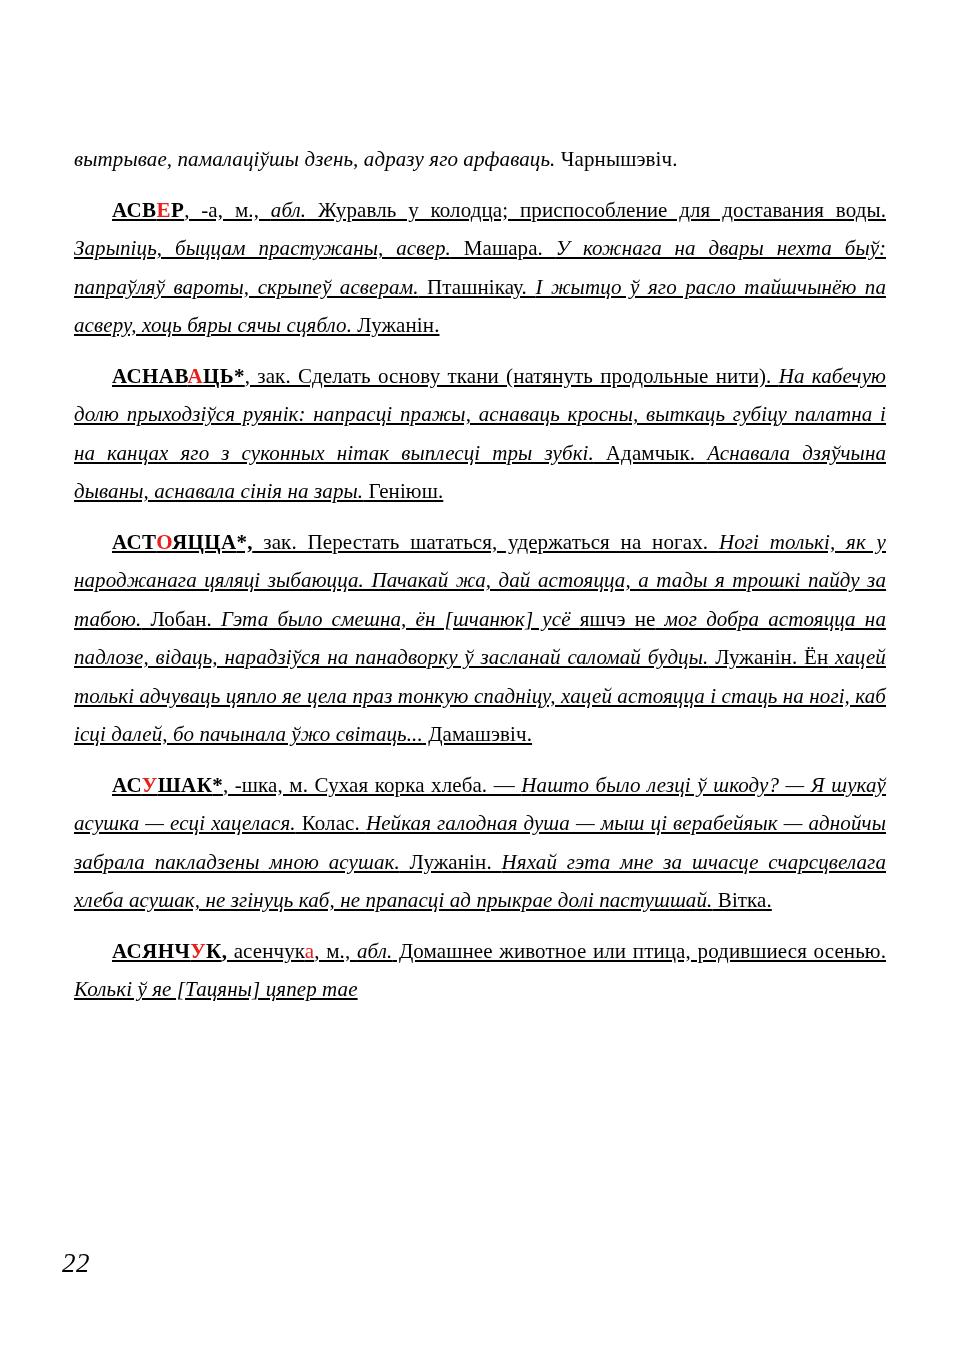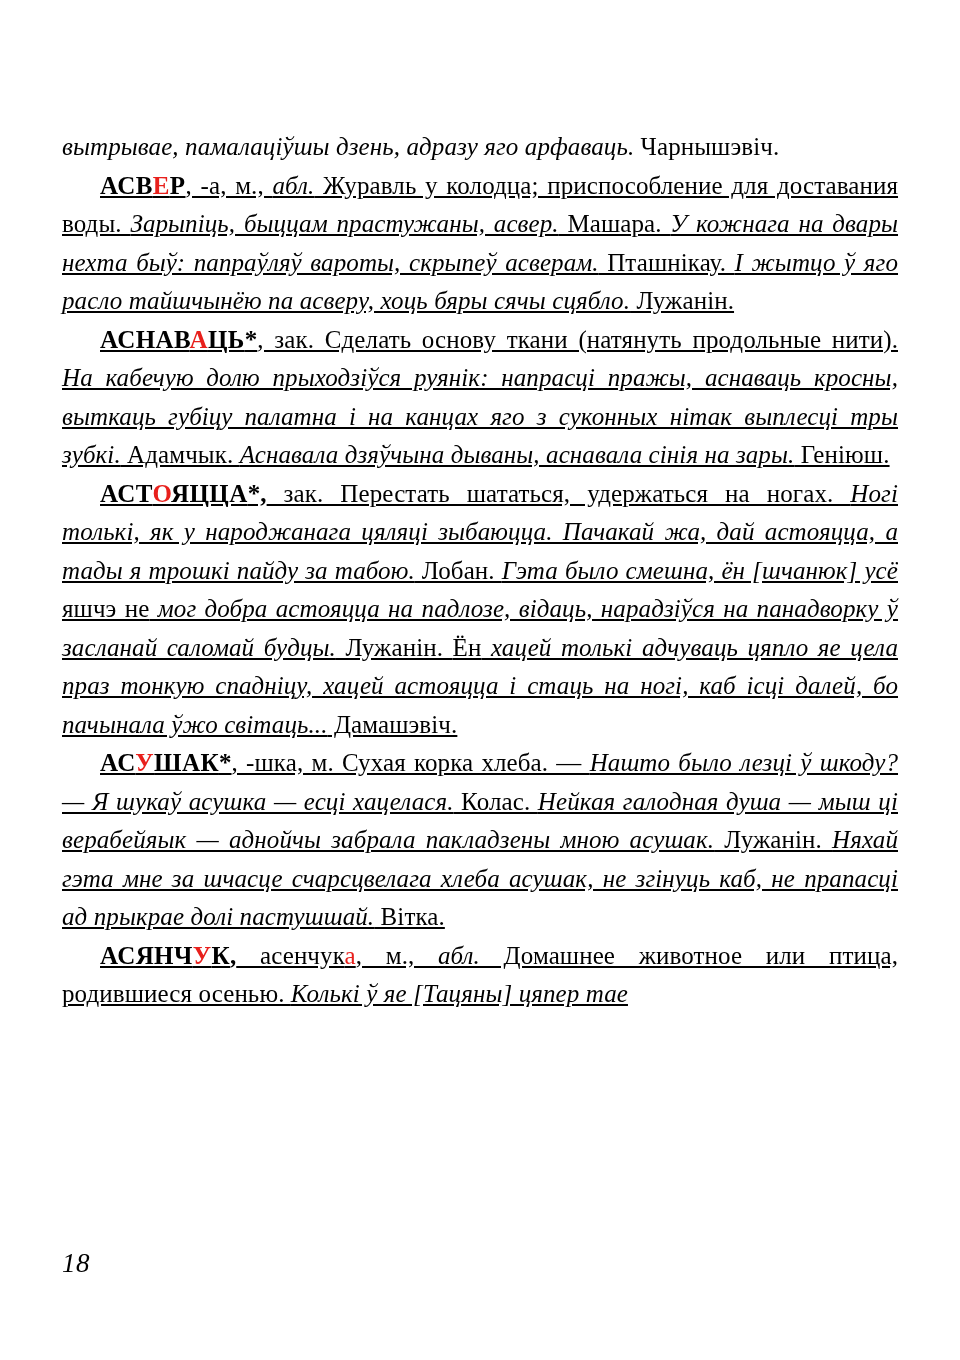--- a/index.html
+++ b/index.html
@@ -18,22 +18,22 @@
     position: relative;
     width: 960px;
     height: 1360px;
     box-sizing: border-box;
     padding: 128px 62px 0 62px;
   }
   .col {
     width: 836px;
   }
   p.para {
-    margin: 0;
-    font-size: 25px;
+    margin: 12px;
+    font-size: 21px;
     line-height: 38.5px;
     text-align: justify;
     text-justify: inter-word;
     hyphens: none;
     letter-spacing: 0.1px;
   }
   p.para.indent {
     text-indent: 38px;
     text-decoration: underline;
   }
@@ -71,14 +71,14 @@
 
 <div class="page">
   <div class="col" id="col">
       <p class="para"><span class="ital">вытрывае, памалаціўшы дзень, адразу яго арфаваць.</span><span class="up"> Чарнышэвіч.</span></p>
       <p class="para indent"><span class="hw"><span>АСВ</span><span class="red" style="color: rgb(232, 32, 28);">Е</span><span>Р</span></span><span class="up">, -а, м., </span><span class="ital">абл.</span><span class="up"> Журавль у колодца; приспособление для доставания воды. </span><span class="ital">Зарыпіць, быццам прастужаны, асвер.</span><span class="up"> Машара. </span><span class="ital">У кожнага на двары нехта быў: папраўляў вароты, скрыпеў асверам.</span><span class="up"> Пташнікау. </span><span class="ital">І жытцо ў яго расло тайшчынёю па асверу, хоць бяры сячы сцябло.</span><span class="up"> Лужанін.</span></p>
       <p class="para indent"><span class="hw"><span>АСНАВ</span><span class="red" style="color: rgb(232, 32, 28);">А</span><span>ЦЬ</span></span><span class="star">*</span><span class="up">, зак. Сделать основу ткани (натянуть продольные нити). </span><span class="ital">На кабечую долю прыходзіўся руянік: напрасці пражы, аснаваць кросны, выткаць губіцу палатна і на канцах яго з суконных нітак выплесці тры зубкі.</span><span class="up"> Адамчык. </span><span class="ital">Аснавала дзяўчына дываны, аснавала сінія на зары.</span><span class="up"> Геніюш.</span></p>
       <p class="para indent"><span class="hw"><span>АСТ</span><span class="red" style="color: rgb(232, 32, 28);">О</span><span>ЯЦЦА</span></span><span class="star">*,</span><span class="up"> зак. Перестать шататься, удержаться на ногах. </span><span class="ital">Ногі толькі, як у народжанага цяляці зыбаюцца. Пачакай жа, дай астояцца, а тады я трошкі пайду за табою.</span><span class="up"> Лобан. </span><span class="ital">Гэта было смешна, ён [шчанюк] усё </span><span class="up">яшчэ не</span><span class="ital"> мог добра астояцца на падлозе, відаць, нарадзіўся на панадворку ў засланай саломай будцы.</span><span class="up"> Лужанін. </span><span class="up">Ён</span><span class="ital"> хацей толькі адчуваць цяпло яе цела праз тонкую спадніцу, хацей астояцца і стаць на ногі, каб ісці далей, бо пачынала ўжо світаць...</span><span class="up"> Дамашэвіч.</span></p>
       <p class="para indent"><span class="hw"><span>АС</span><span class="red" style="color: rgb(232, 32, 28);">У</span><span>ШАК</span></span><span class="star">*</span><span class="up">, -шка, м. Сухая корка хлеба. — </span><span class="ital">Нашто было лезці ў шкоду? — Я шукаў асушка — есці хацелася.</span><span class="up"> Колас. </span><span class="ital">Нейкая галодная душа — мыш ці верабейяык — аднойчы забрала пакладзены мною асушак.</span><span class="up"> Лужанін. </span><span class="ital">Няхай гэта мне за шчасце счарсцвелага хлеба асушак, не згінуць каб, не прапасці ад прыкрае долі пастушшай.</span><span class="up"> Вітка.</span></p>
       <p class="para indent last"><span class="hw"><span>АСЯНЧ</span><span class="red" style="color: rgb(232, 32, 28);">У</span><span>К</span></span><span class="star">,</span><span class="up"> асенчук</span><span class="red" style="color: rgb(232, 32, 28);">а</span><span class="up">, м., </span><span class="ital">абл.</span><span class="up"> Домашнее животное или птица, родившиеся осенью. </span><span class="ital">Колькі ў яе [Тацяны] цяпер тае</span></p>
     </div>
-  <div class="pageno">18</div>
+  <div class="pageno">22</div>
 </div>
 
 </body></html>

